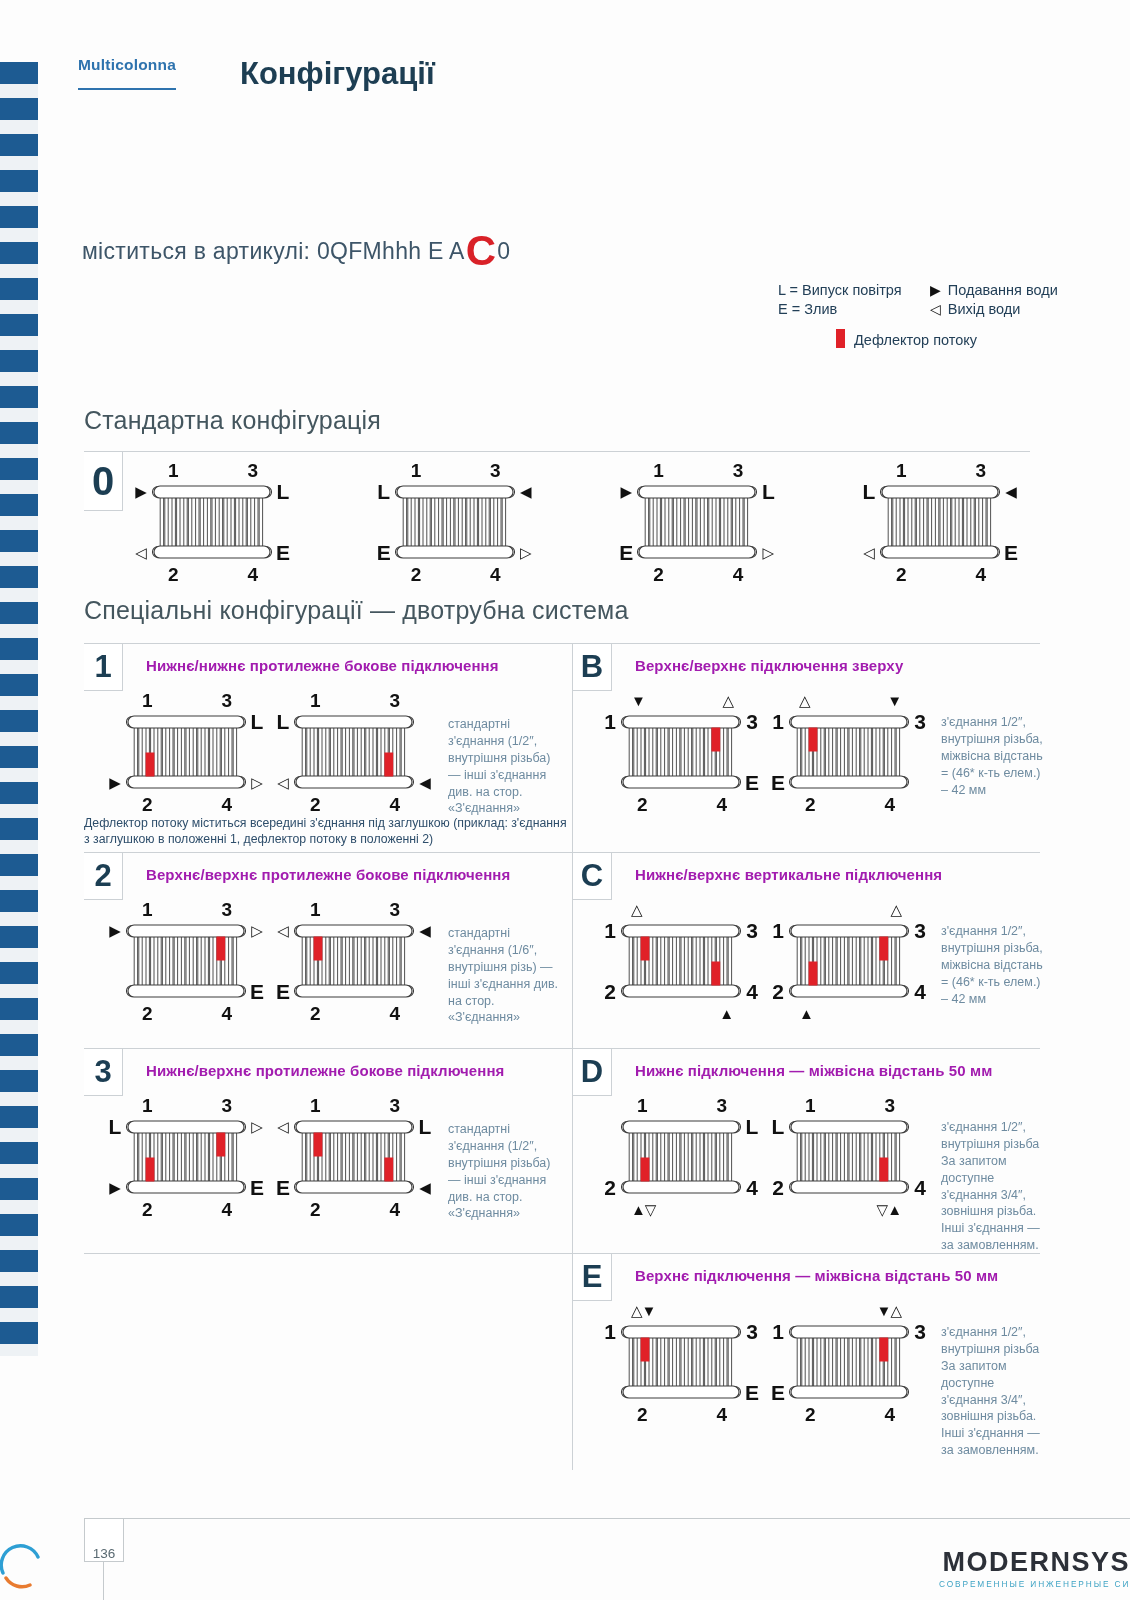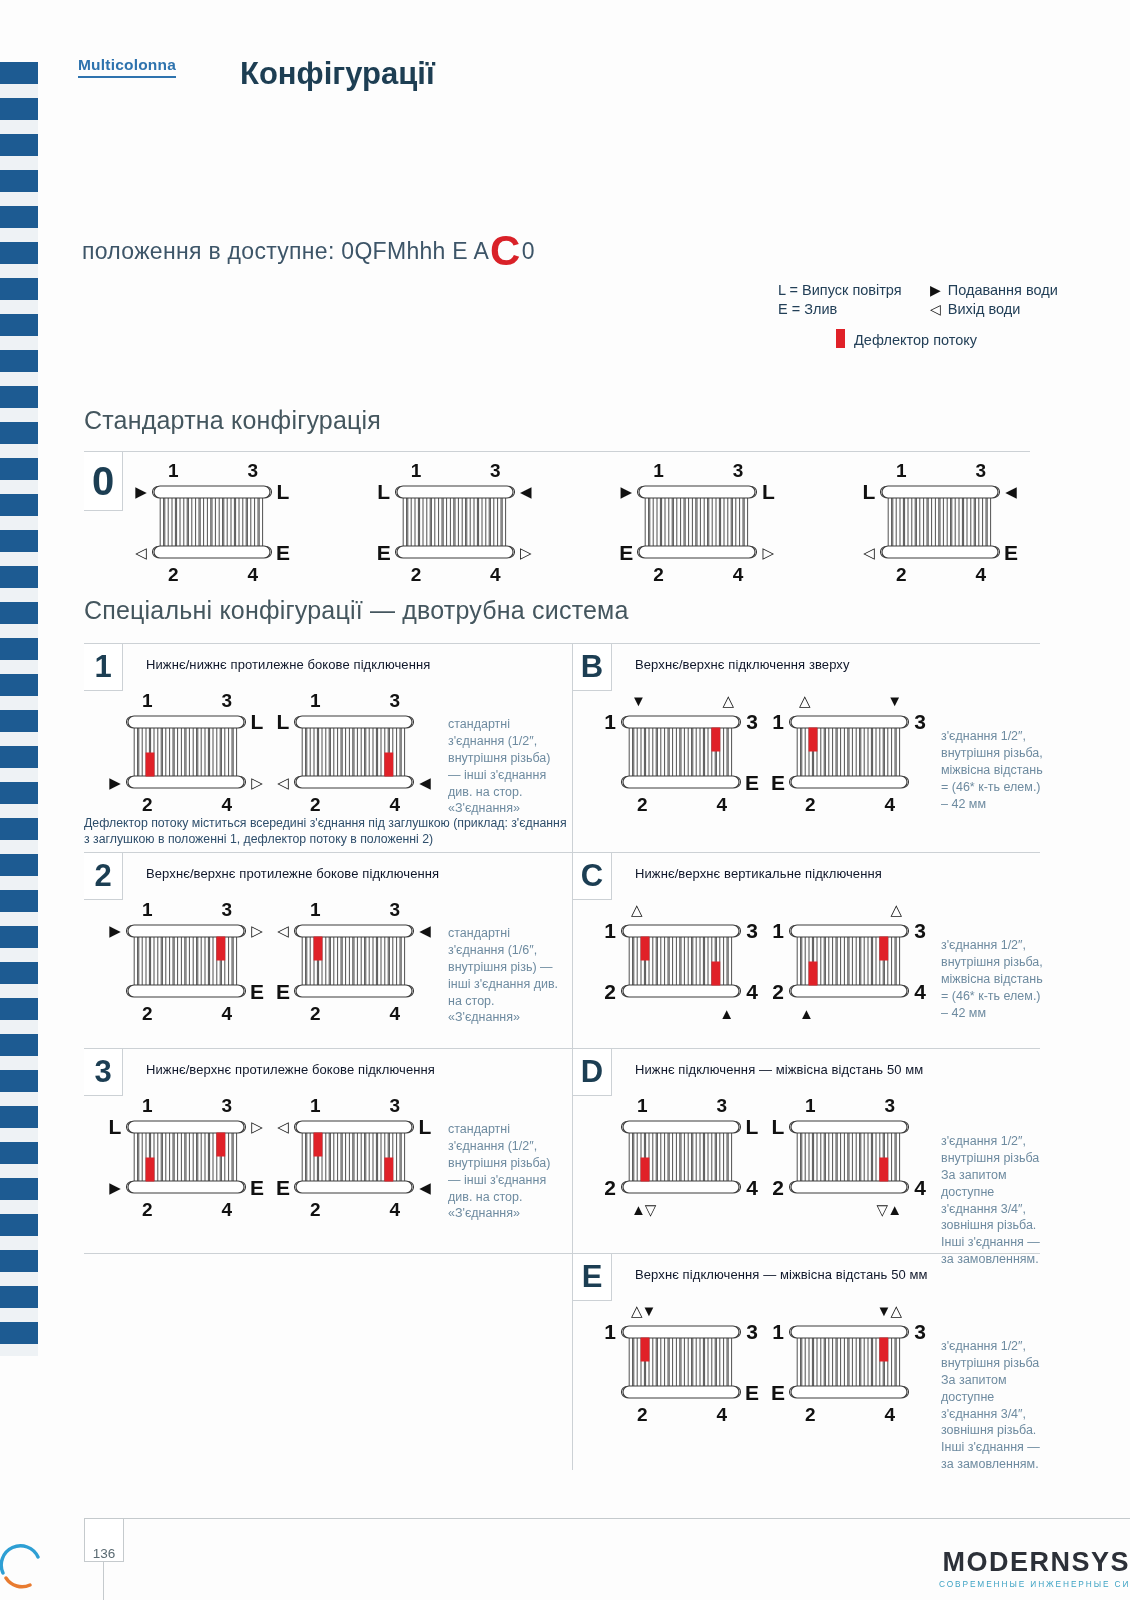--- a/index.html
+++ b/index.html
@@ -3,21 +3,21 @@
 <meta charset="utf-8">
 <style>
   html,body{margin:0;padding:0;background:#e8e8e8;}
   .page{position:relative;width:1130px;height:1600px;margin:0 auto;background:#fdfdfd;
         font-family:"Liberation Sans",sans-serif;overflow:hidden;color:#222;}
   
   .stripes{position:absolute;left:0;top:62px;width:38px;height:1294px;
            background:repeating-linear-gradient(to bottom,#1d5b92 0 22px,#eef2f5 22px 36px);}
   
   .brand{position:absolute;left:78px;top:56px;font-size:15.5px;font-weight:700;color:#2e73ae;
-         border-bottom:2px solid #2e73ae;padding-bottom:2px;letter-spacing:.2px;}
+         border-bottom:2px solid #2e73ae;padding-bottom:14px;letter-spacing:.2px;}
   .title{position:absolute;left:224px;top:40px;margin:16px;font-size:31px;font-weight:700;color:#1d3e53;}
   .article{position:absolute;left:82px;top:238px;font-size:23px;color:#3d5568;letter-spacing:.3px;white-space:nowrap;}
   .article .hl{font-size:42px;font-weight:700;color:#d92128;vertical-align:-6px;margin:0 1px;line-height:0;}
   
   .legend{position:absolute;left:778px;top:242px;display:grid;grid-template-columns:152px 170px;
           row-gap:3px;font-size:14.5px;color:#223f57;font-weight:500;margin-top:40px;}
   .legend .sym{font-size:14px;color:#111;margin-right:8px;}
   .legend-defl{grid-column:1/3;margin:9px 0 0 52px;display:flex;align-items:flex-end;padding-left:6px;}
   .defl-swatch{display:inline-block;width:9px;height:19px;background:#e02128;margin-right:9px;}
   
@@ -32,25 +32,25 @@
   .badge-std{position:absolute;left:84px;top:452px;width:38px;height:58px;font-size:40px;}
   .rads-row{position:absolute;left:120px;top:460px;width:912px;display:flex;
             justify-content:space-between;padding:0 10px;box-sizing:border-box;}
   
   .special-grid{position:absolute;left:84px;top:643px;width:956px;display:grid;
                 grid-template-columns:488px 468px;grid-template-rows:209px 196px 205px 217px;}
   .cc{position:relative;border-top:1px solid #ccd1d5;}
   .cc-r{border-left:1px solid #ccd1d5;}
   .cc .badge{position:absolute;left:0;top:0;width:38px;height:46px;font-size:31px;}
   .cc-r .badge{left:0;}
-  .cfg-title{position:absolute;left:62px;top:13px;font-size:13px;font-weight:400;color:#0f172a;letter-spacing:.1px;}
+  .cfg-title{position:absolute;left:62px;top:13px;font-size:15px;font-weight:700;color:#a21caf;letter-spacing:.1px;}
   .cfg-body{position:absolute;left:20px;top:46px;display:flex;}
   .cc-r .cfg-body{left:26px;}
   .cfg-note{width:114px;margin:26px 0 0 12px;font-size:12.5px;line-height:1.35;color:#6e8ba0;}
-  .cc-r .cfg-note{width:106px;margin:38px 0 0 10px;}
+  .cc-r .cfg-note{width:106px;margin:24px 0 0 10px;}
   .cfg-foot{position:absolute;left:0;top:171px;width:486px;font-size:12.3px;line-height:1.32;color:#2e4e6b;}
   
   .rad-cell{width:164px;flex:0 0 auto;}
   .rad-cell + .rad-cell{margin-left:4px;}
   .rad-row{height:20px;display:flex;justify-content:space-between;align-items:flex-end;
            padding:0 14px 0 16px;box-sizing:border-box;margin-left:22px;width:120px;}
   .rad-row.above,.rad-row.below{align-items:center;padding:0 8px 0 10px;}
   .num{font-size:19px;font-weight:700;color:#111;line-height:1;}
   .sym{font-size:15px;color:#111;line-height:1;letter-spacing:-1px;}
   .rad-mid{display:flex;height:84px;}
@@ -72,21 +72,21 @@
 </style>
 </head>
 <body>
 
 <div class="page">
   <div class="stripes"></div>
 
   <div class="brand">Multicolonna</div>
   <h1 class="title">Конфігурації</h1>
 
-  <div class="article"><span>положення в доступне: 0QFMhhh E A</span><span class="hl">C</span><span>0</span></div>
+  <div class="article"><span>міститься в артикулі: 0QFMhhh E A</span><span class="hl">C</span><span>0</span></div>
 
   <div class="legend">
     <div>L = Випуск повітря</div>
     <div><span class="sym">▶</span><span>Подавання води</span></div>
     <div>E = Злив</div>
     <div><span class="sym">◁</span><span>Вихід води</span></div>
     <div class="legend-defl">
         <span class="defl-swatch"></span>
         <span>Дефлектор потоку</span>
       </div>

